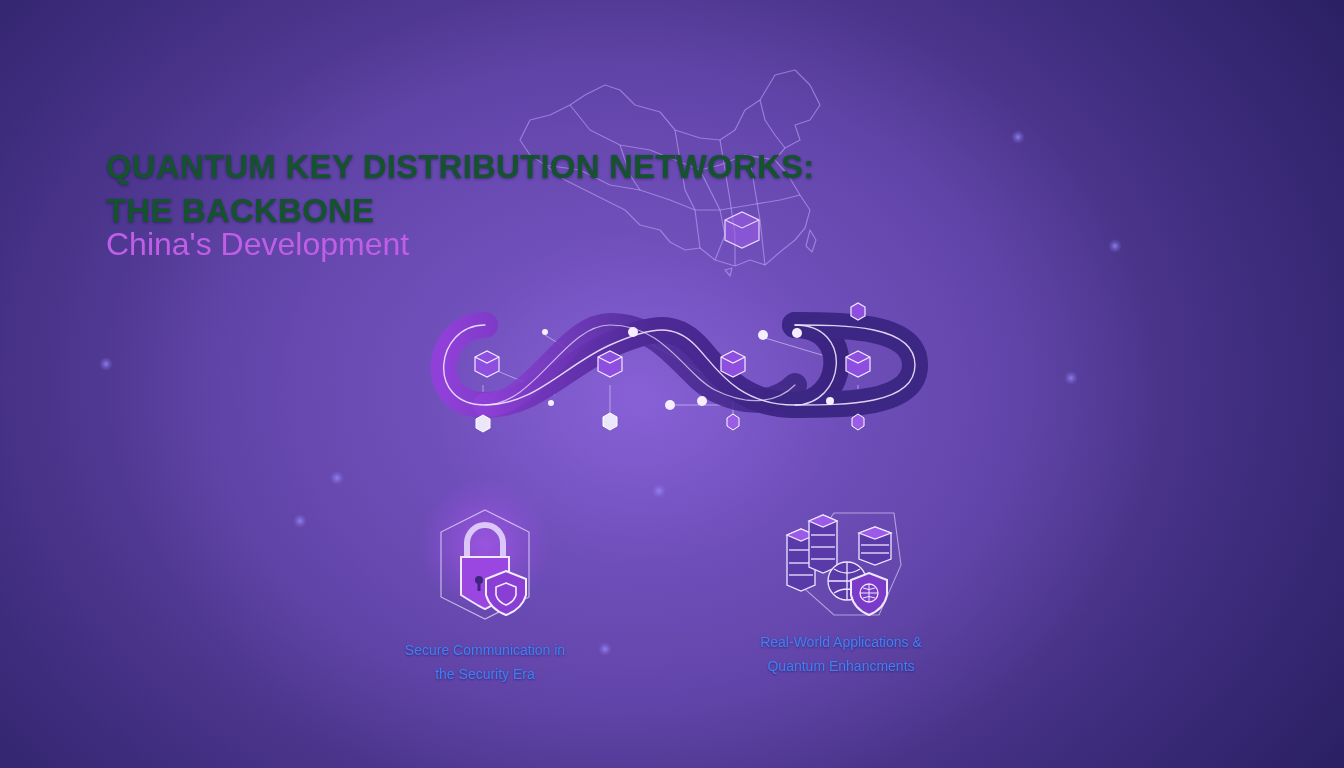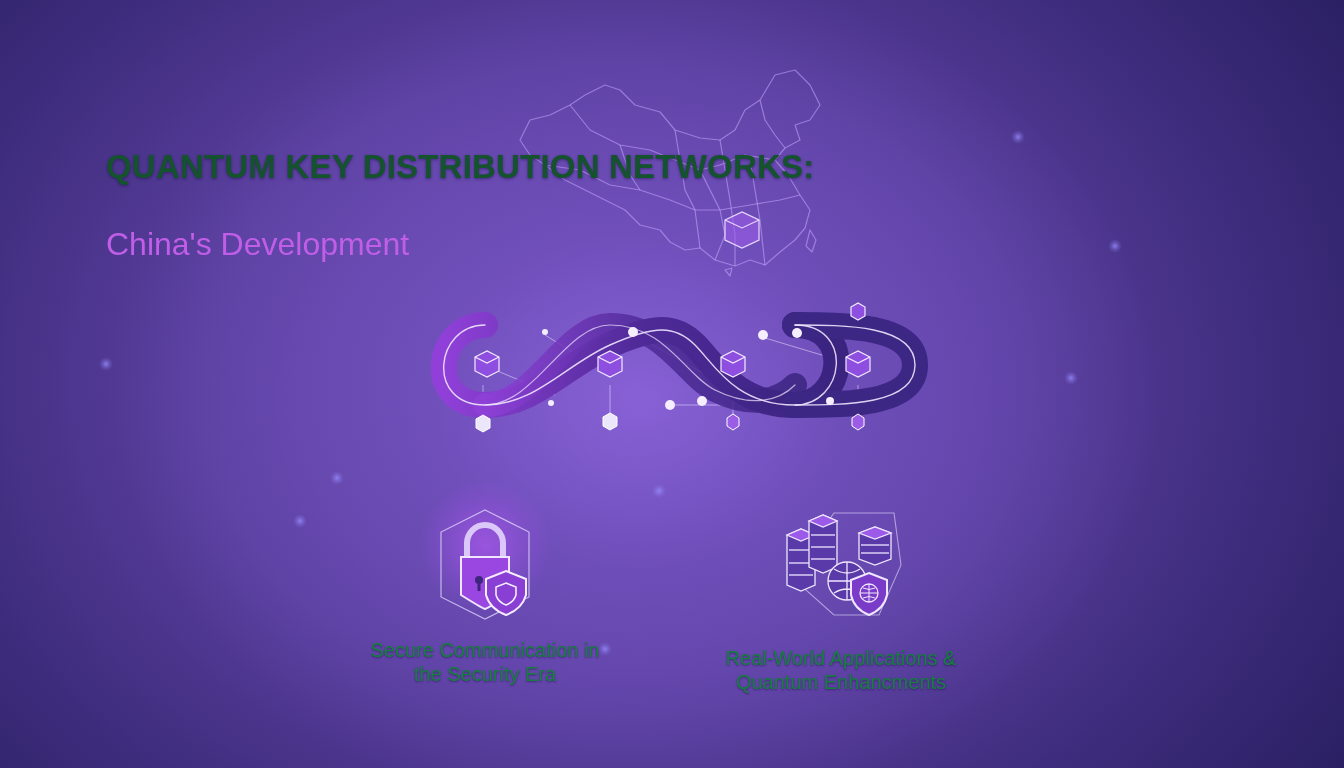--- a/index.html
+++ b/index.html
@@ -21,21 +21,21 @@
       letter-spacing: 0.2px; text-shadow: 0 1px 3px rgba(30,10,70,0.5);
     }
     .subtitle {
       position: absolute; left: 106px; top: 229px; margin: 0;
       color: #c05ee8; font-size: 32px; line-height: 30px;
     }
     .map { position: absolute; left: 510px; top: 60px; }
     .chain { position: absolute; left: 415px; top: 295px; }
     .feature { position: absolute; text-align: center; }
     .feature-label {
-      color: #15803d; font-size: 20px; line-height: 24px;
+      color: #3b82f6; font-size: 14px; line-height: 24px;
       text-shadow: 0 1px 2px rgba(30,10,70,0.5);
     }
     .f1 { left: 360px; top: 500px; width: 250px; }
     .f2 { left: 716px; top: 498px; width: 250px; }
     .icon-wrap { width: 250px; height: 128px; display: flex; justify-content: center; align-items: center; }
     .lock-glow {
       position: absolute; left: 60px; top: -20px; width: 130px; height: 130px; border-radius: 50%;
       background: radial-gradient(circle, rgba(190,90,255,0.55) 0%, rgba(170,80,240,0.2) 50%, rgba(0,0,0,0) 72%);
     }
   </style>
@@ -68,20 +68,21 @@
       <path d="M215 210 L222 208 L220 216 Z"></path>
     </g>
     <g>
       <polygon points="215,160 232,152 249,160 249,180 232,188 215,180" fill="#9b5ce6" fill-opacity="0.6" stroke="#e8d8ff" stroke-width="1.2"></polygon>
       <polyline points="215,160 232,168 249,160 M232,168 232,188" fill="none" stroke="#e8d8ff" stroke-width="1.1"></polyline>
     </g>
   </svg>
 
   <h1 class="title">
     <span>QUANTUM KEY DISTRIBUTION NETWORKS:</span><br>
+    <span>THE BACKBONE</span>
   </h1>
   <p class="subtitle">China's Development</p>
 
   <svg class="chain" width="515" height="145" viewBox="0 0 515 145">
     <defs>
       <linearGradient id="chainGrad" x1="0" y1="0" x2="1" y2="0">
         <stop offset="0" stop-color="#9040d8"></stop>
         <stop offset="0.5" stop-color="#4f2a98"></stop>
         <stop offset="1" stop-color="#3a2480"></stop>
       </linearGradient>
@@ -197,19 +198,19 @@
               <line x1="82" y1="48" x2="110" y2="48"></line>
           </g>
           <circle cx="68" cy="76" r="19" fill="#5a3aa8"></circle>
           <path d="M49 76 H87 M68 57 V95 M55 64 Q68 72 81 64 M55 88 Q68 80 81 88" fill="none"></path>
           <path d="M90 68 L108 75 V90 Q105 104 90 110 Q75 104 72 90 V75 Z" fill="#7a3cc8" stroke-width="2"></path>
           <circle cx="90" cy="88" r="9" fill="none"></circle>
           <path d="M81 88 H99 M90 79 V97 M84 83 Q90 86 96 83 M84 93 Q90 90 96 93" fill="none" stroke-width="1"></path>
         </g>
       </svg>
     </div>
-    <div class="feature-label" style="margin-top:20px;">
+    <div class="feature-label" style="margin-top:4px;">
       <span>Real-World Applications &amp;</span><br>
       <span>Quantum Enhancments</span>
     </div>
   </div>
 
 </div>
 
 </body></html>

